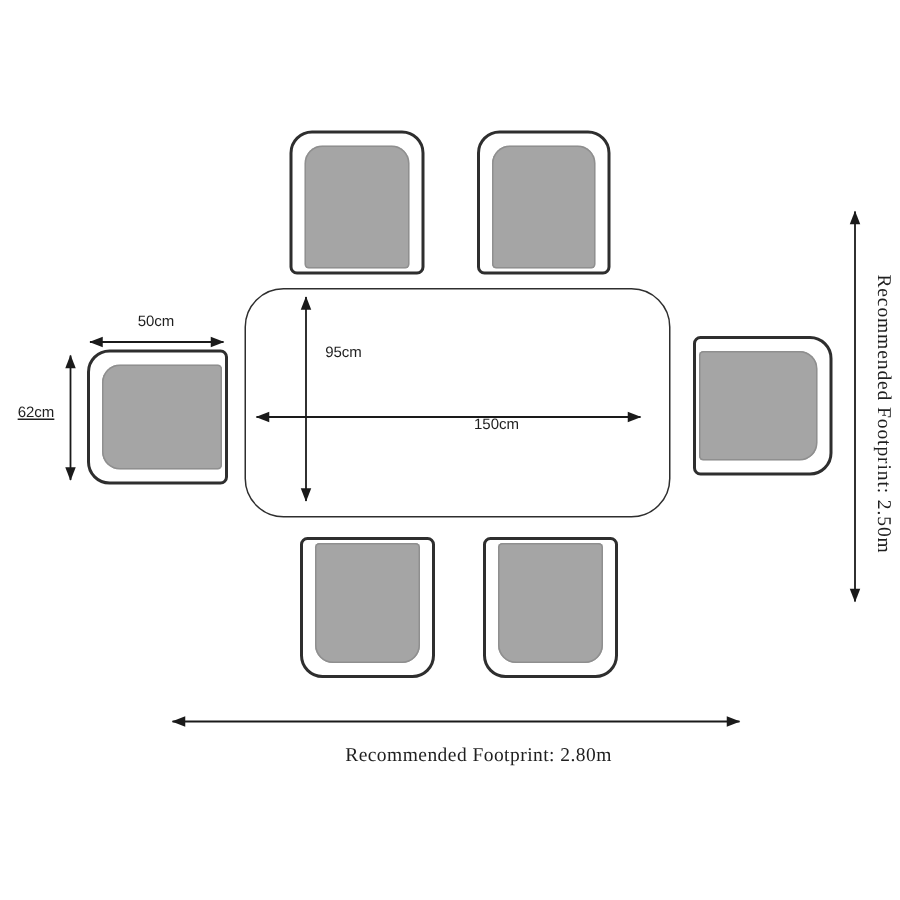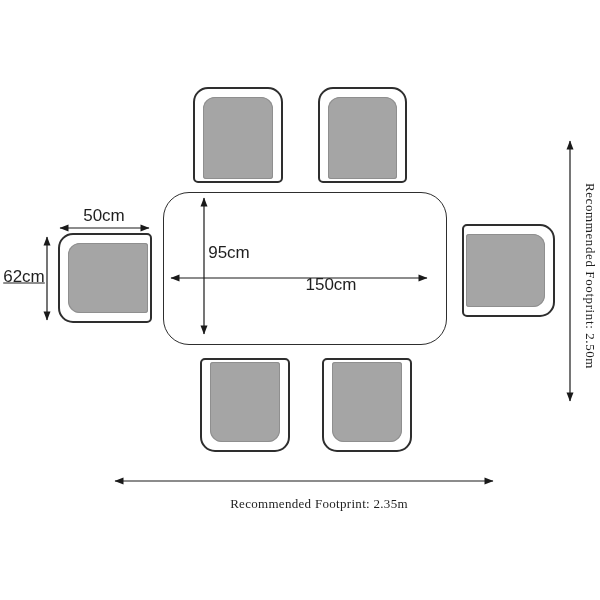--- a/index.html
+++ b/index.html
@@ -62,28 +62,28 @@
     stroke: var(--arrow, #1a1a1a);
     stroke-width: 1.2;
     fill: none;
   }
   .arrowhead-shape { fill: var(--arrow, #1a1a1a); }
 
   
   .dim-label {
     position: absolute;
     transform: translate(-50%, -50%);
-    font-size: 17px;
+    font-size: 10px;
     line-height: 1;
     color: var(--label-text, #1f1f1f);
     white-space: nowrap;
   }
   .lbl-chair-width  { left: 104px; top: 215px; }
   .lbl-chair-depth  { left: 24px;  top: 276px; text-decoration: underline; }
-  .lbl-table-depth  { left: 229px; top: 252px; }
+  .lbl-table-depth  { left: 229px; top: 236px; }
   .lbl-table-length { left: 331px; top: 284px; }
 
   .footprint-label {
     font-family: "Liberation Serif", serif;
     font-size: 13px;
     letter-spacing: 0.3px;
   }
   .lbl-footprint-h { left: 319px; top: 503px; }
   .lbl-footprint-v {
     left: 590px; top: 276px;
@@ -128,15 +128,15 @@
     <line class="dim-arrow" x1="204" y1="198" x2="204" y2="334" marker-start="url(#ah)" marker-end="url(#ah)"></line>
     <line class="dim-arrow" x1="171" y1="278" x2="427" y2="278" marker-start="url(#ah)" marker-end="url(#ah)"></line>
     <line class="dim-arrow" x1="115" y1="481" x2="493" y2="481" marker-start="url(#ah)" marker-end="url(#ah)"></line>
     <line class="dim-arrow" x1="570" y1="141" x2="570" y2="401" marker-start="url(#ah)" marker-end="url(#ah)"></line>
   </svg>
 
   <span class="dim-label lbl-chair-width">50cm</span>
   <span class="dim-label lbl-chair-depth">62cm</span>
   <span class="dim-label lbl-table-depth">95cm</span>
   <span class="dim-label lbl-table-length">150cm</span>
-  <span class="dim-label footprint-label lbl-footprint-h">Recommended Footprint: 2.35m</span>
+  <span class="dim-label footprint-label lbl-footprint-h">Recommended Footprint: 2.80m</span>
   <span class="dim-label footprint-label lbl-footprint-v">Recommended Footprint: 2.50m</span>
 </div>
 
 </body></html>

